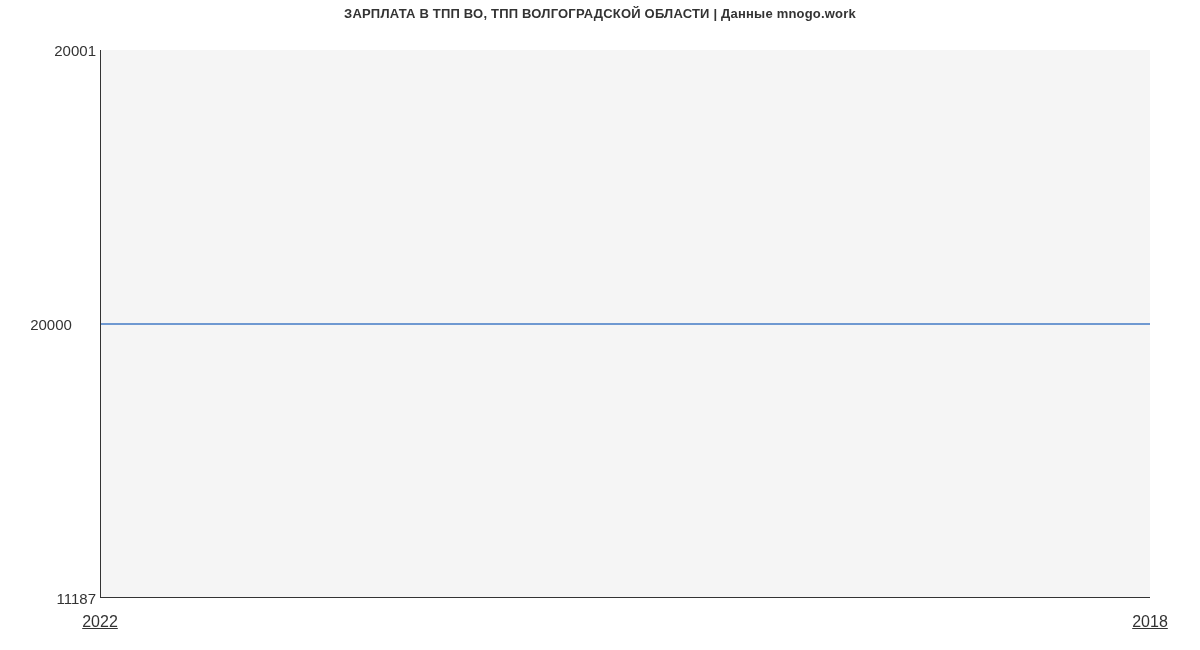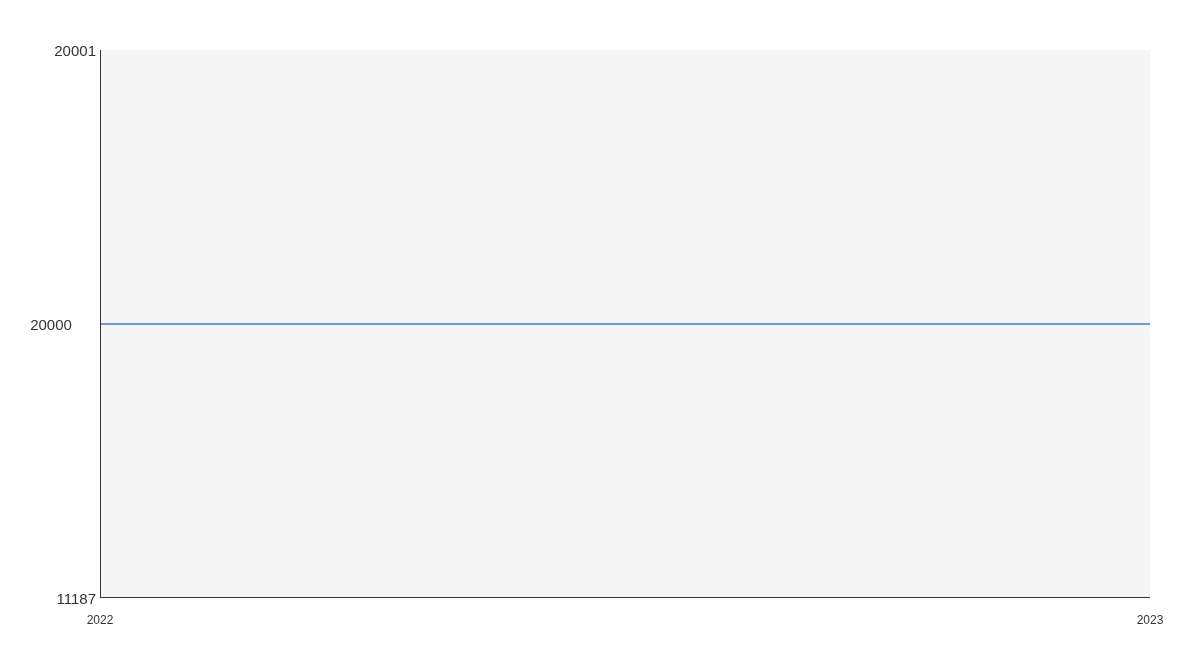--- a/index.html
+++ b/index.html
@@ -57,37 +57,39 @@
     right: 1104px; 
     font-size: 15px;
     color: #333333;
     transform: translateY(-50%);
     text-align: right;
     width: 90px;
   }
   .x-tick {
     position: absolute;
     top: 613px;
-    font-size: 12px;
+    font-size: 16px;
     color: #333333;
     transform: translateX(-50%);
+    text-decoration: underline;
   }
 </style>
 </head>
 <body>
 
 <div class="chart-wrap">
 
+  <div class="chart-title">ЗАРПЛАТА В ТПП ВО, ТПП ВОЛГОГРАДСКОЙ ОБЛАСТИ | Данные mnogo.work</div>
 
   <div class="y-tick" style="top:50px;">20001</div>
   <div class="y-tick" style="top:324px;text-align:center;">20000</div>
   <div class="y-tick" style="top:598px;">11187</div>
 
   <div class="x-tick" style="left:100px;">2022</div>
-  <div class="x-tick" style="left:1150px;">2023</div>
+  <div class="x-tick" style="left:1150px;">2018</div>
 
   <div class="plot-area">
 
     <div class="gridline" style="top:274px;"></div>
 
     <div class="data-line" style="top:273px;"></div>
   </div>
 
 </div>
 

